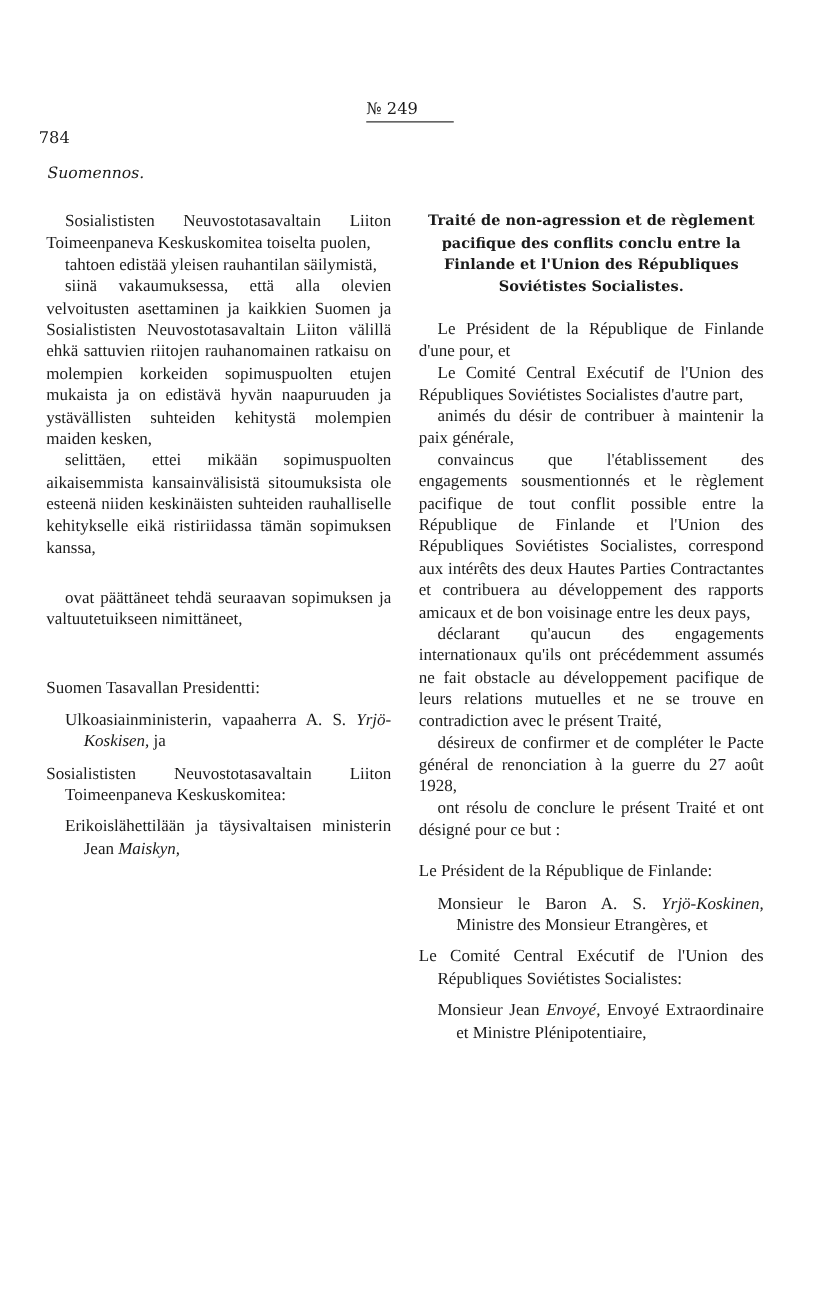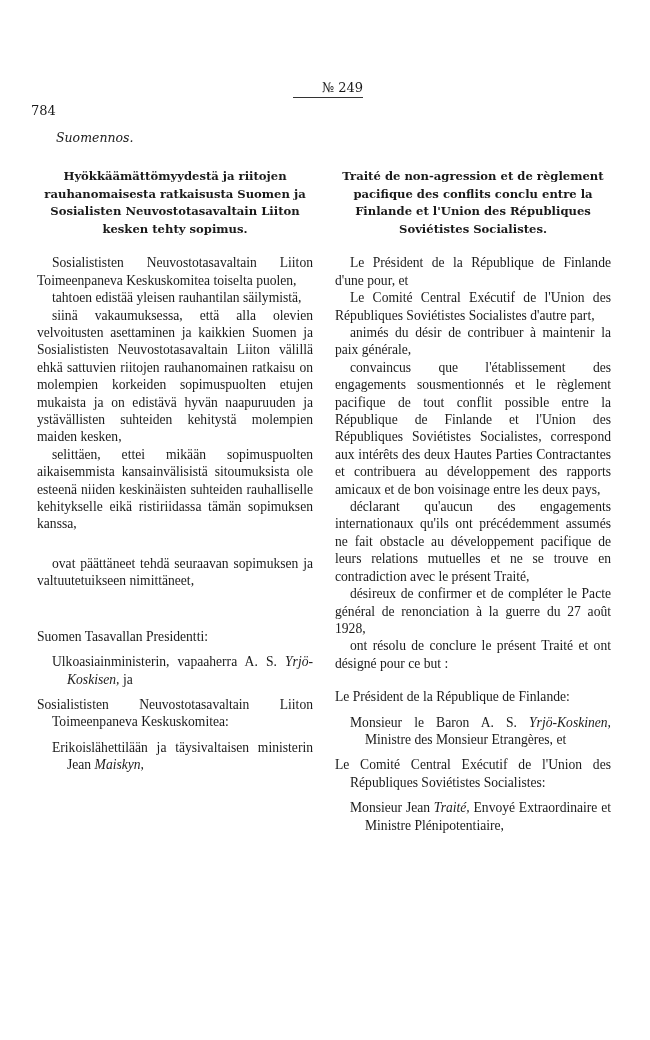--- a/index.html
+++ b/index.html
@@ -11,25 +11,25 @@
     position: relative;
     overflow: hidden;
   }
   .page-num {
     position: absolute; left: 31px; top: 80px;
     font-size: 13px;
     margin-top: 23px;
   }
   .treaty-num {
     position: absolute; left: 293px; top: 80px; width: 70px;
-    text-align: right; font-size: 13px;
+    text-align: left; font-size: 13px;
     border-bottom: 1px solid #333; padding-bottom: 2px;
   }
   .subtitle {
-    position: absolute; left: 56px; top: 130px;
+    position: absolute; left: 38px; top: 130px;
     font-style: italic; font-size: 12.5px;
   }
   .col {
     position: absolute; top: 168px; width: 276px;
     font-family: "Liberation Serif", serif;
     font-size: 13.6px; line-height: 17.4px;
     text-align: justify;
   }
   .col.left { left: 37px; }
   .col.right { left: 335px; }
@@ -49,21 +49,20 @@
   i { font-style: italic; }
 </style>
 </head>
 <body>
 
 <div class="page-num">784</div>
 <div class="treaty-num">№ 249</div>
 <div class="subtitle">Suomennos.</div>
 
 <div class="col left">
-  <div class="title">Hyökkäämättömyydestä ja riitojen rauhanomaisesta ratkaisusta Suomen ja Sosialisten Neuvostotasavaltain Liiton kesken tehty sopimus.</div>
   <p class="p">Sosialististen Neuvostotasavaltain Liiton Toimeenpaneva Keskuskomitea toiselta puolen,</p>
   <p class="p">tahtoen edistää yleisen rauhantilan säilymistä,</p>
   <p class="p">siinä vakaumuksessa, että alla olevien velvoitusten asettaminen ja kaikkien Suomen ja Sosialististen Neuvostotasavaltain Liiton välillä ehkä sattuvien riitojen rauhanomainen ratkaisu on molempien korkeiden sopimuspuolten etujen mukaista ja on edistävä hyvän naapuruuden ja ystävällisten suhteiden kehitystä molempien maiden kesken,</p>
   <p class="p">selittäen, ettei mikään sopimuspuolten aikaisemmista kansainvälisistä sitoumuksista ole esteenä niiden keskinäisten suhteiden rauhalliselle kehitykselle eikä ristiriidassa tämän sopimuksen kanssa,</p>
   <div class="gap2"></div>
   <p class="p">ovat päättäneet tehdä seuraavan sopimuksen ja valtuutetuikseen nimittäneet,</p>
   <div class="gap2"></div>
   <div class="gap"></div>
   <p class="p-noindent mb">Suomen Tasavallan Presidentti:</p>
   <p class="hang2 mb"><span>Ulkoasiainministerin, vapaaherra A. S.</span> <i>Yrjö-Koskisen,</i> <span>ja</span></p>
@@ -77,14 +76,14 @@
   <p class="p">Le Comité Central Exécutif de l'Union des Républiques Soviétistes Socialistes d'autre part,</p>
   <p class="p">animés du désir de contribuer à maintenir la paix générale,</p>
   <p class="p">convaincus que l'établissement des engagements sousmentionnés et le règlement pacifique de tout conflit possible entre la République de Finlande et l'Union des Républiques Soviétistes Socialistes, correspond aux intérêts des deux Hautes Parties Contractantes et contribuera au développement des rapports amicaux et de bon voisinage entre les deux pays,</p>
   <p class="p">déclarant qu'aucun des engagements internationaux qu'ils ont précédemment assumés ne fait obstacle au développement pacifique de leurs relations mutuelles et ne se trouve en contradiction avec le présent Traité,</p>
   <p class="p">désireux de confirmer et de compléter le Pacte général de renonciation à la guerre du 27 août 1928,</p>
   <p class="p">ont résolu de conclure le présent Traité et ont désigné pour ce but :</p>
   <div class="gap"></div>
   <p class="hang mb">Le Président de la République de Finlande:</p>
   <p class="hang2 mb"><span>Monsieur le Baron A. S.</span> <i>Yrjö-Koskinen,</i> <span>Ministre des Monsieur Etrangères, et</span></p>
   <p class="hang mb">Le Comité Central Exécutif de l'Union des Républiques Soviétistes Socialistes:</p>
-  <p class="hang2"><span>Monsieur Jean</span> <i>Traité,</i> <span>Envoyé Extraordinaire et Ministre Plénipotentiaire,</span></p>
+  <p class="hang2"><span>Monsieur Jean</span> <i>Envoyé,</i> <span>Envoyé Extraordinaire et Ministre Plénipotentiaire,</span></p>
 </div>
 
 </body></html>

